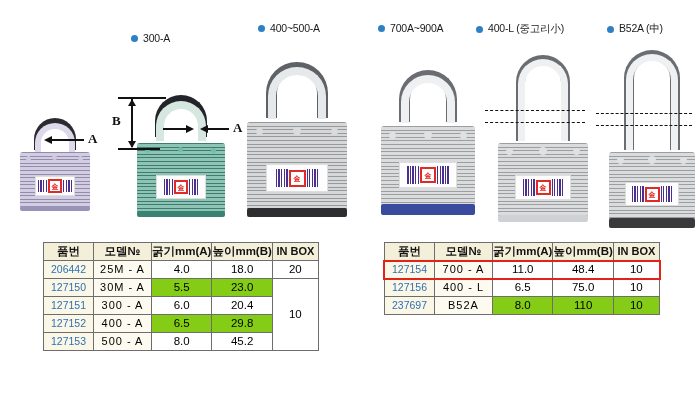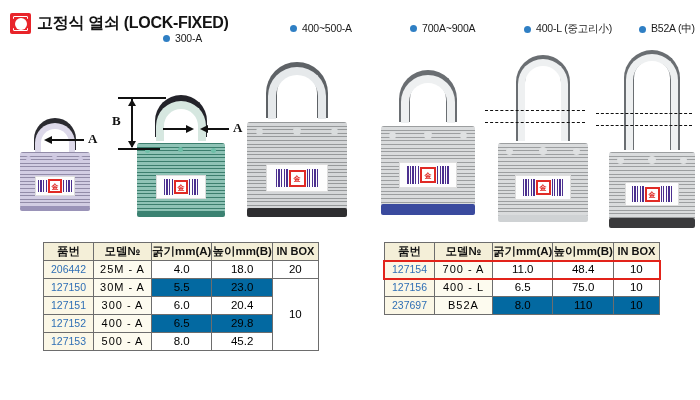--- a/index.html
+++ b/index.html
@@ -27,21 +27,21 @@
     clip-path: polygon(0 0,100% 0,100% 18%,0 18%, 0 0, 0 82%, 100% 82%, 100% 100%, 0 100%);
   }
   .hdr-title {
     font-size:16px; font-weight:bold; color:#141414; letter-spacing:-0.3px;
     white-space:nowrap;
   }
 
   
   .blabel {
     position:absolute; display:flex; align-items:center; gap:5px;
-    font-size:10.5px; color:#1a1a1a; white-space:nowrap; letter-spacing:-0.2px;margin-left:32px;
+    font-size:10.5px; color:#1a1a1a; white-space:nowrap; letter-spacing:-0.2px;
   }
   .bdot { width:7px; height:7px; border-radius:50%; background:#2f7fc4; flex:0 0 auto; }
 
   
   .lock { position:absolute; }
   .shackle {
     position:absolute; left:50%; transform:translateX(-50%);
     border-style:solid; border-bottom:none;
     border-top-left-radius:999px; border-top-right-radius:999px;
   }
@@ -89,53 +89,49 @@
   .tbl th, .tbl td {
     border:1px solid #6d6d6d; text-align:center; padding:0;
     height:17px; line-height:17px; white-space:nowrap;
     font-family:"Liberation Sans", sans-serif;
   }
   .tbl th { background:#f4efd8; font-weight:bold; color:#111; font-size:11.5px; }
   .c-pn { color:#2f6fb5; background:#fbf7e6; font-size:10.5px; width:50px;margin-top:26px; }
   .c-model { background:#fdfbef; font-size:11px; width:58px; letter-spacing:1px; }
   .c-num { width:56px; font-size:11.5px; }
   .c-box { width:46px; font-size:11.5px; }
-  .shade { background:#0369a1; }
+  .shade { background:#84cc16; }
   .tbl th.h-pn { width:50px; }
   .tbl th.h-model { width:58px; }
   .tbl th.h-num { width:56px; }
   .tbl th.h-box { width:46px; font-size:11px; }
   .redbox {
     position:absolute; border:2.2px solid #e2231a; pointer-events:none;
   }
 </style>
 </head>
 <body>
 
 <div id="page">
 
-  <div class="hdr">
-    <div class="logo-mark"></div>
-    <div class="hdr-title">고정식 열쇠 (LOCK-FIXED)</div>
-  </div>
 
   <div class="blabel" style="left:131px; top:32px;">
     <span class="bdot"></span>
     <span>300-A</span>
   </div>
   <div class="blabel" style="left:258px; top:22px;">
     <span class="bdot"></span>
     <span>400~500-A</span>
   </div>
 
   <div class="blabel" style="left:378px; top:22px;text-align:center;">
     <span class="bdot"></span>
     <span>700A~900A</span>
   </div>
-  <div class="blabel" style="left:492px; top:22px;">
+  <div class="blabel" style="left:476px; top:22px;">
     <span class="bdot"></span>
     <span>400-L (중고리小)</span>
   </div>
   <div class="blabel" style="left:607px; top:22px;">
     <span class="bdot"></span>
     <span>B52A (中)</span>
   </div>
 
   <div class="lock" style="left:14px; top:118px; width:82px; height:110px;">
     <div class="shackle" style="top:0px; width:42px; height:32px; border-width:7px; border-color:#2a2a30;"></div>

